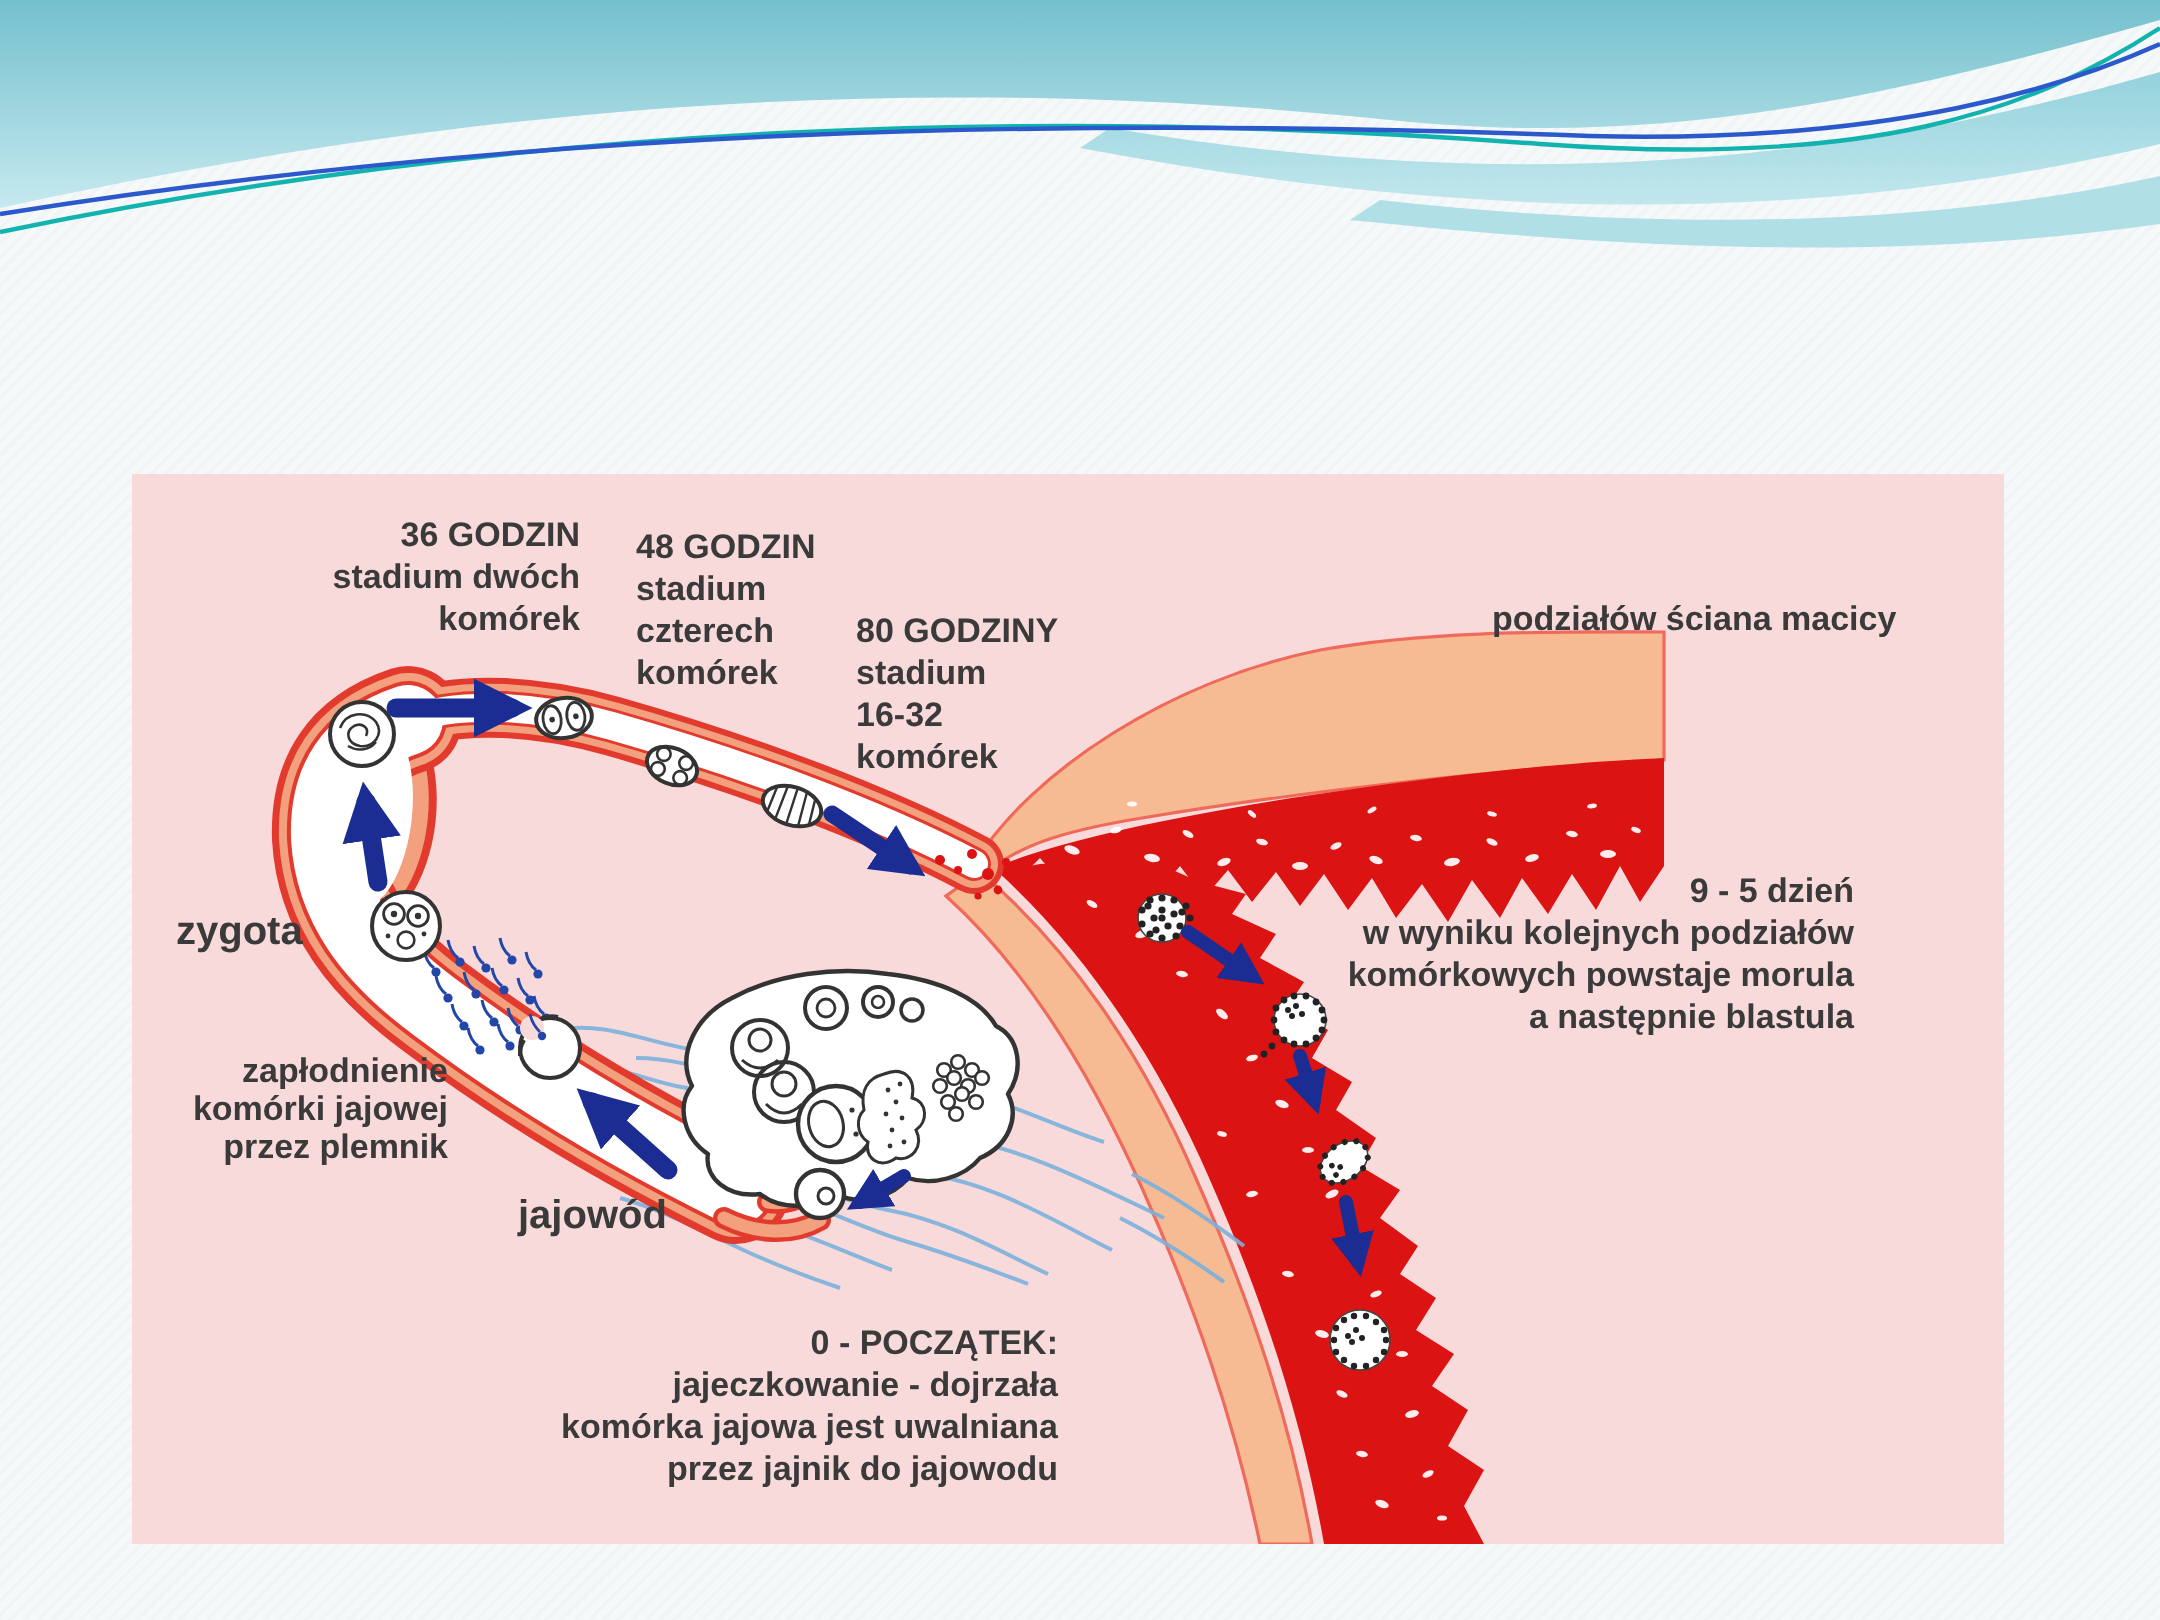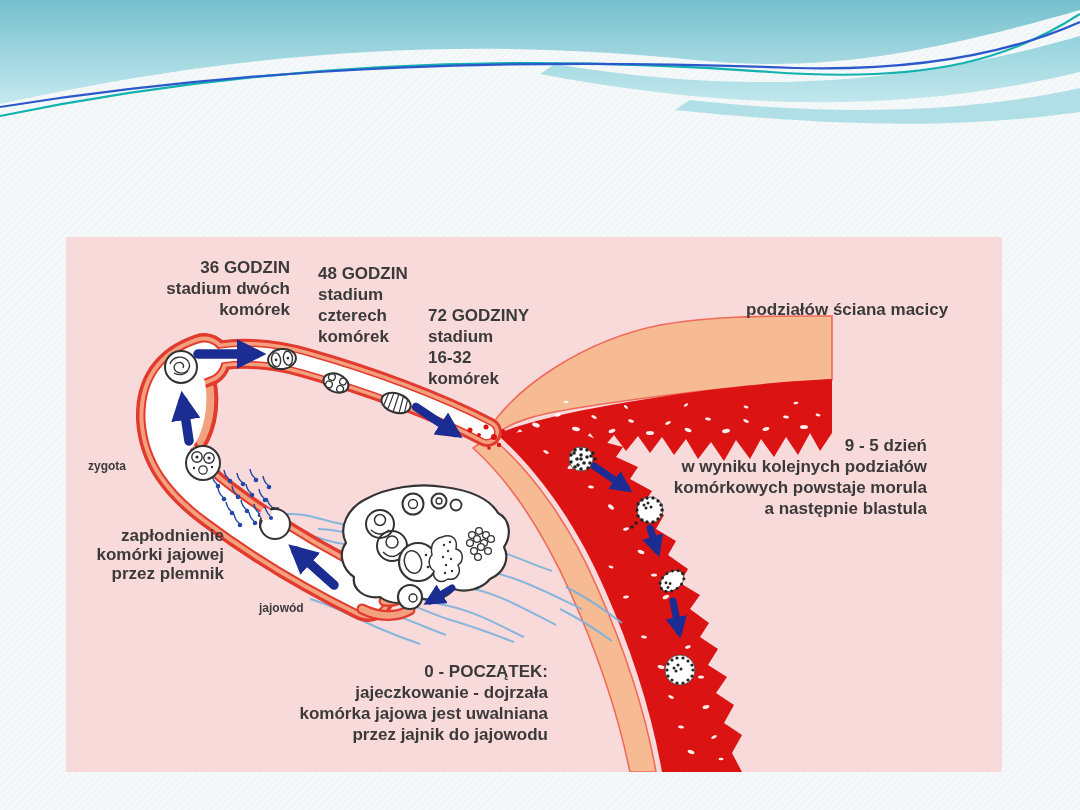--- a/index.html
+++ b/index.html
@@ -15,21 +15,21 @@
   .diagram{
     position:absolute;left:66px;top:237px;width:936px;height:535px;
     background:#f9dadb;
   }
   .art{position:absolute;left:0;top:0;width:936px;height:535px;display:block;}
   .lbl{
     position:absolute;font-weight:700;color:#3b3a3a;
     font-size:17px;line-height:21px;white-space:pre-line;letter-spacing:0;
   }
   .r{text-align:right;}
-  .big{font-size:12px;}
+  .big{font-size:20px;}
   .tight{line-height:19px;margin-left:24px;}
 </style>
 </head>
 <body>
 
 <div class="slide">
 
   <svg class="waves" viewBox="0 0 1080 150" preserveAspectRatio="none">
     <defs>
       <linearGradient id="tg" x1="0" y1="0" x2="0" y2="1">
@@ -370,31 +370,31 @@
       </g>
     </svg>
 
     <div class="lbl r" style="right:712px;top:20px">36 GODZIN
 stadium dwóch
 komórek</div>
     <div class="lbl" style="left:252px;top:26px">48 GODZIN
 stadium
 czterech
 komórek</div>
-    <div class="lbl" style="left:362px;top:68px">72 GODZINY
+    <div class="lbl" style="left:362px;top:68px">80 GODZINY
 stadium
 16-32
 komórek</div>
     <div class="lbl" style="left:680px;top:62px">podziałów ściana macicy</div>
     <div class="lbl big" style="left:22px;top:219px">zygota</div>
     <div class="lbl r tight" style="right:778px;top:289px">zapłodnienie
 komórki jajowej
 przez plemnik</div>
     <div class="lbl big" style="left:193px;top:361px">jajowód</div>
-    <div class="lbl r" style="right:454px;top:424px">0 - POCZĄTEK:
+    <div class="lbl r" style="right:473px;top:424px">0 - POCZĄTEK:
 jajeczkowanie - dojrzała
 komórka jajowa jest uwalniana
 przez jajnik do jajowodu</div>
     <div class="lbl r" style="right:75px;top:198px">9 - 5 dzień
 w wyniku kolejnych podziałów
 komórkowych powstaje morula
 a następnie blastula</div>
   </div>
 </div>
 

